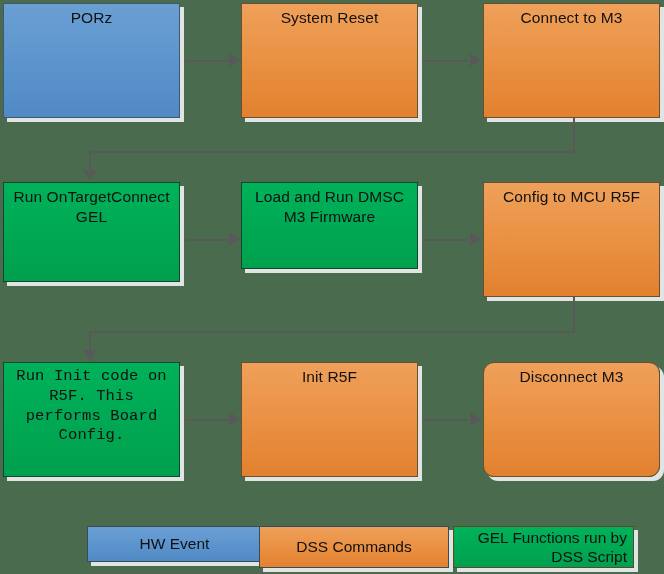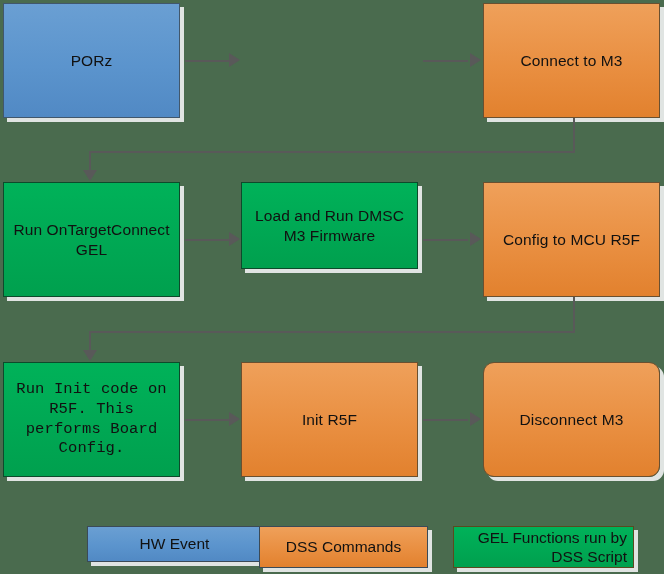--- a/index.html
+++ b/index.html
@@ -8,21 +8,21 @@
     background:#4a6b4e;
     font-family:"Liberation Sans", sans-serif;
     overflow:hidden;
   }
   #canvas{position:relative;width:664px;height:574px;}
 
   
   .node{
     position:absolute;
     box-sizing:border-box;
-    display:flex;align-items:center;justify-content:center;
+    display:flex;justify-content:center;
     text-align:center;
     color:#111111;
     font-size:15.5px;
     line-height:1.28;
     padding:4px 8px;
     border:1px solid #3b4a57;
     box-shadow:4px 4px 0 0 rgba(236,238,238,0.93);
     letter-spacing:.1px;
   }
   .node .txt{display:block;width:100%;}
@@ -77,37 +77,40 @@
 </style>
 </head>
 <body>
 
 <div id="canvas">
 
   <div class="node fill-blue" style="left:3px;top:3px;width:177px;height:115px;">
     <span class="txt">PORz</span>
   </div>
 
+  <div class="node fill-orange" style="left:241px;top:3px;width:177px;height:115px;">
+    <span class="txt">System Reset</span>
+  </div>
 
   <div class="node fill-orange" style="left:483px;top:3px;width:177px;height:115px;">
     <span class="txt">Connect to M3</span>
   </div>
 
   <div class="conn-h" style="left:185px;top:60px;width:45px;"></div>
   <div class="arrow-r" style="left:229px;top:53px;"></div>
 
   <div class="conn-h" style="left:423px;top:60px;width:45px;"></div>
   <div class="arrow-r" style="left:470px;top:53px;"></div>
 
   <div class="conn-v" style="left:573px;top:118px;height:34px;"></div>
   <div class="conn-h" style="left:89px;top:151px;width:486px;"></div>
   <div class="conn-v" style="left:89px;top:151px;height:21px;"></div>
   <div class="arrow-d" style="left:83px;top:170px;"></div>
 
-  <div class="node fill-green" style="left:3px;top:182px;width:177px;height:115px;">
+  <div class="node fill-green" style="left:3px;top:182px;width:177px;height:100px;">
     <span class="txt">Run OnTargetConnect GEL</span>
   </div>
 
   <div class="node fill-green" style="left:241px;top:182px;width:177px;height:87px;">
     <span class="txt">Load and Run DMSC M3 Firmware</span>
   </div>
 
   <div class="node fill-orange" style="left:483px;top:182px;width:177px;height:115px;">
     <span class="txt">Config to MCU R5F</span>
   </div>
@@ -138,21 +141,21 @@
   <div class="conn-h" style="left:185px;top:419px;width:45px;"></div>
   <div class="arrow-r" style="left:229px;top:412px;"></div>
 
   <div class="conn-h" style="left:423px;top:419px;width:45px;"></div>
   <div class="arrow-r" style="left:470px;top:412px;"></div>
 
   <div class="legend-item fill-blue" style="left:63px;top:526px;width:175px;height:36px;margin-left:24px;">
     <span class="txt">HW Event</span>
   </div>
 
-  <div class="legend-item fill-orange" style="left:259px;top:526px;width:169px;height:42px;">
+  <div class="legend-item fill-orange" style="left:259px;top:526px;width:190px;height:42px;">
     <span class="txt">DSS Commands</span>
   </div>
 
   <div class="legend-item fill-green" style="left:453px;top:526px;width:181px;height:42px;">
     <span class="txt">GEL Functions run by DSS Script</span>
   </div>
 
 </div>
 
 </body></html>

